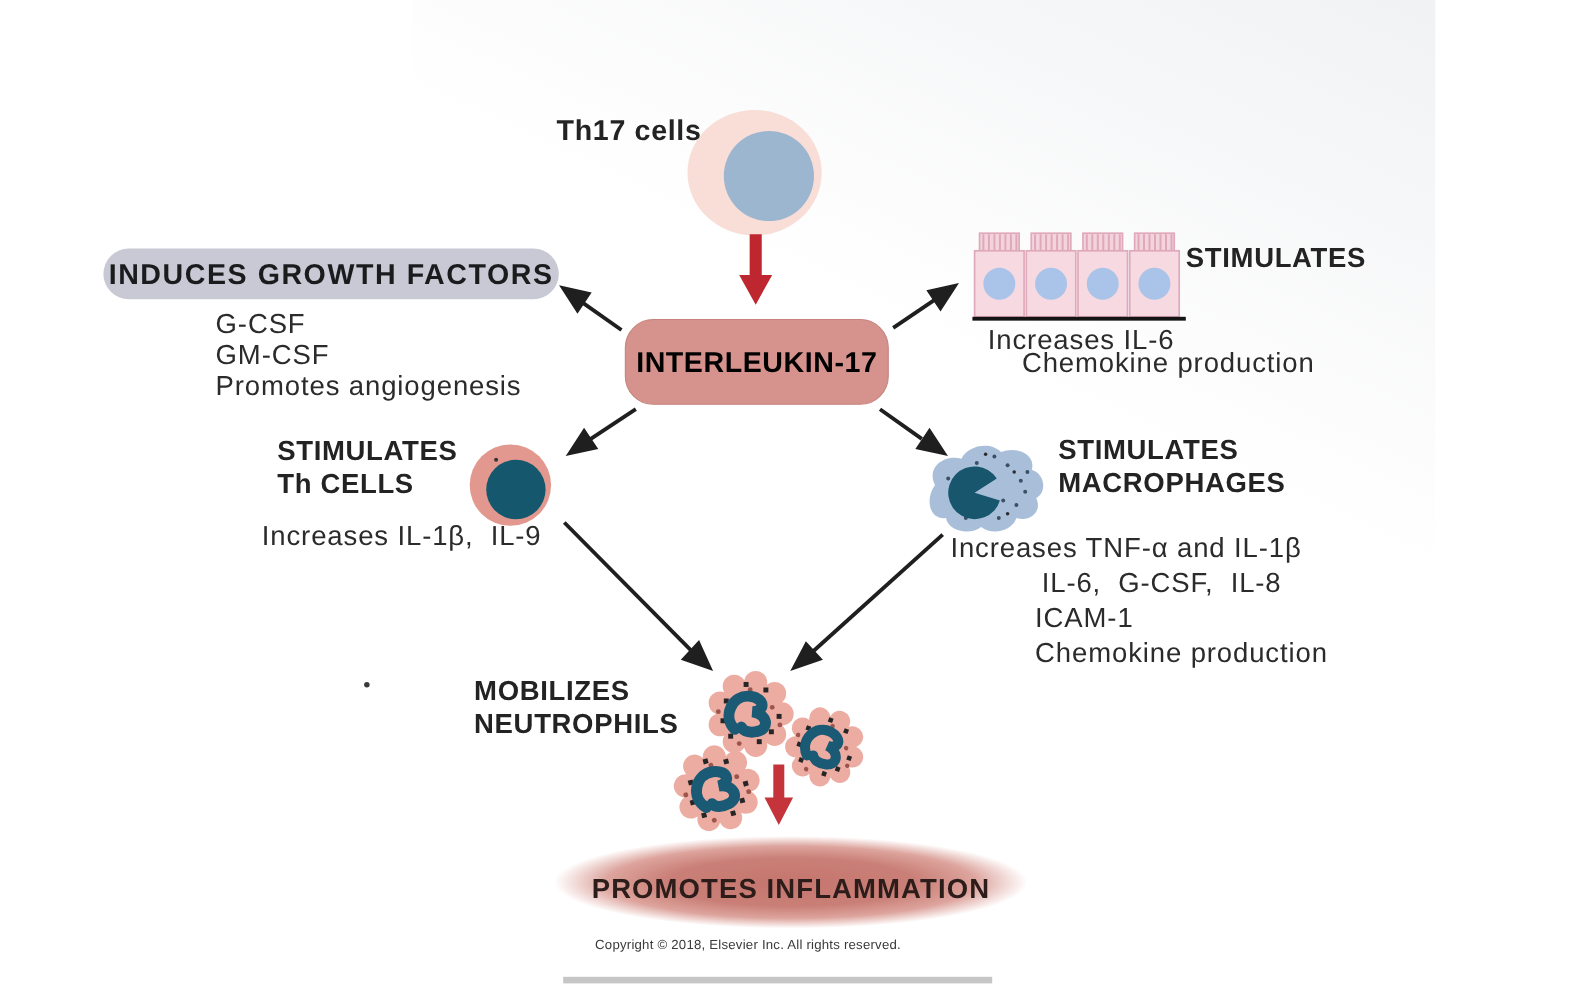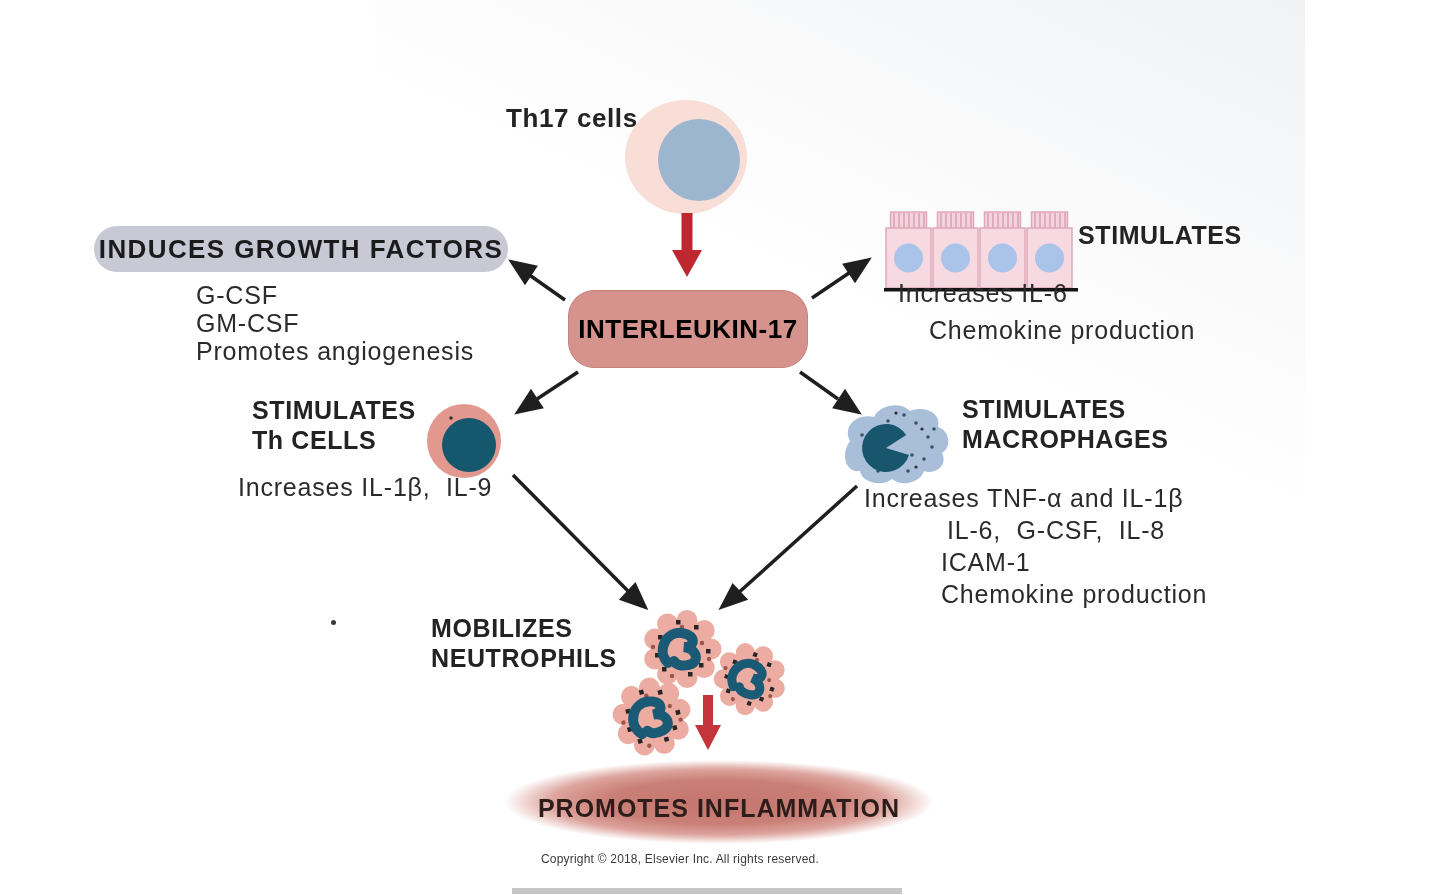--- a/index.html
+++ b/index.html
@@ -238,21 +238,21 @@
   </div>
   <div class="lbl" style="left:196px;top:282px;">G-CSF</div>
   <div class="lbl" style="left:196px;top:310px;">GM-CSF</div>
   <div class="lbl" style="left:196px;top:338px;">Promotes angiogenesis</div>
 
   <div class="il17">
     <span>INTERLEUKIN-17</span>
   </div>
 
   <div class="lbl hdr" style="left:1078px;top:222px;">STIMULATES</div>
-  <div class="lbl" style="left:898px;top:280px;">Increases IL-6</div>
+  <div class="lbl" style="left:898px;top:296px;">Increases IL-6</div>
   <div class="lbl" style="left:929px;top:317px;">Chemokine production</div>
 
   <div class="lbl hdr" style="left:252px;top:397px;">STIMULATES</div>
   <div class="lbl hdr" style="left:252px;top:427px;">Th CELLS</div>
   <div class="lbl" style="left:238px;top:474px;">Increases IL-1β,  IL-9</div>
 
   <div class="lbl hdr" style="left:962px;top:396px;">STIMULATES</div>
   <div class="lbl hdr" style="left:962px;top:426px;">MACROPHAGES</div>
   <div class="lbl" style="left:864px;top:485px;">Increases TNF-α and IL-1β</div>
   <div class="lbl" style="left:923px;top:517px;margin-left:24px;">IL-6,  G-CSF,  IL-8</div>

